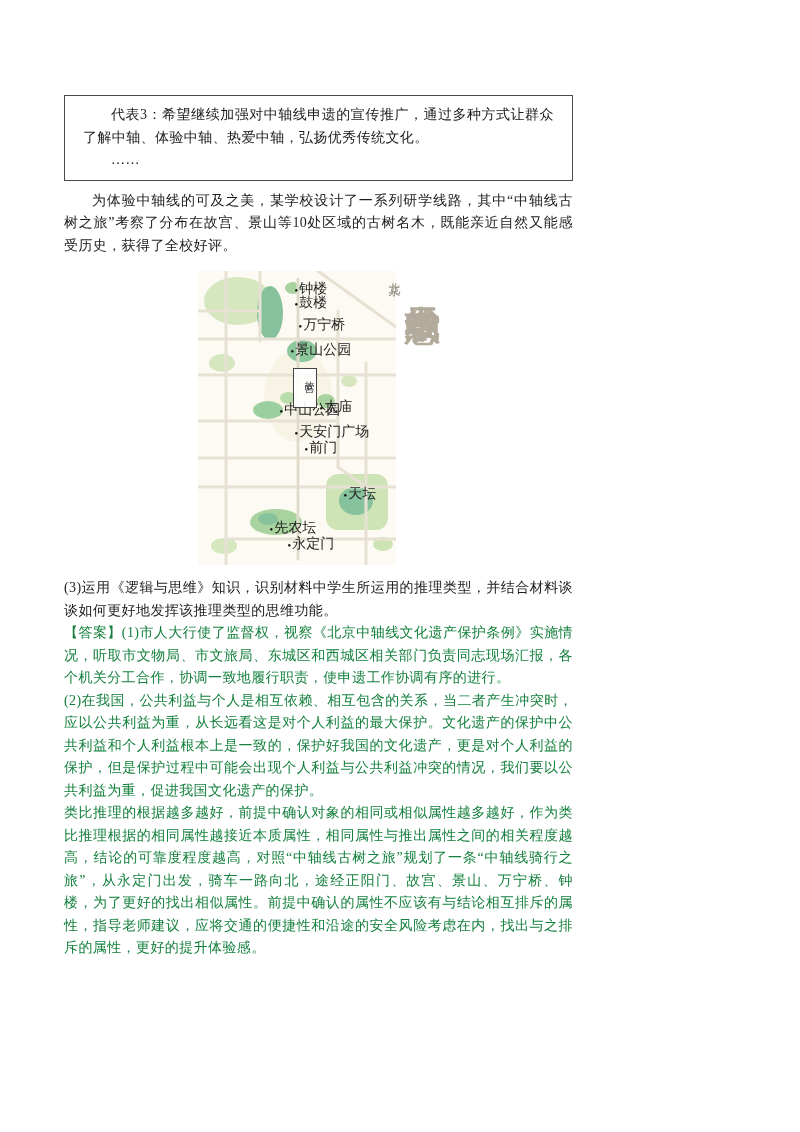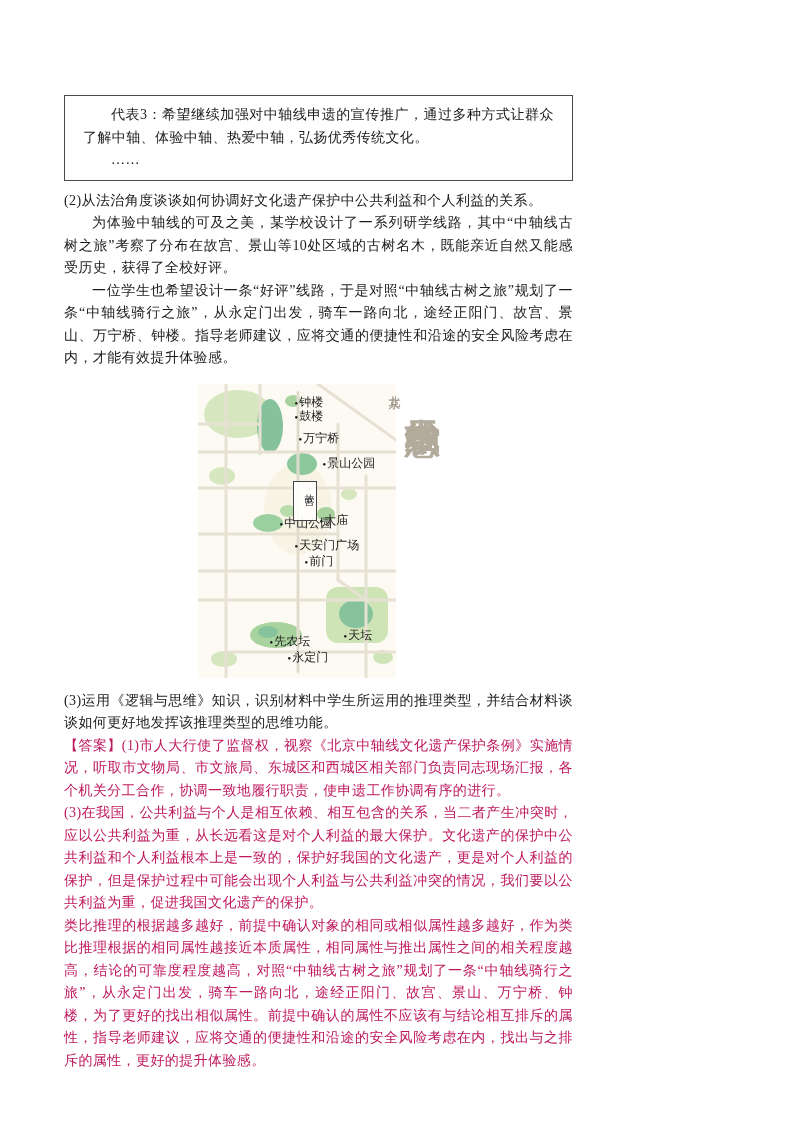--- a/index.html
+++ b/index.html
@@ -20,35 +20,35 @@
     line-height:22.5px;
     text-align:justify;
     letter-spacing:0.4px;
   }
   .indent { text-indent:2em; }
   .rep-box {
     border:1px solid #4a4a4a;
     padding:8px 18px 8px 18px;
     margin-bottom:9px;
   }
-  .red { color:#be185d; }
+  .red { color:#15803d; }
   .ans-block p.txt { margin:0; }
 
   
   .map-wrap {
     position:relative;
     width:242px; height:294px;
     margin:14px auto 12px auto;
   }
   .map-canvas { position:absolute; left:0; top:0; }
   .map-label {
     position:absolute;
-    font-size:12px; line-height:10px;
+    font-size:14px; line-height:10px;
     color:#222; white-space:nowrap;
-    font-family:Liberation Sans, sans-serif;
+    font-family:Liberation Serif, serif;
   }
   .map-label::before {
     content:"●";
     font-size:6px;
     margin-right:1px;
     vertical-align:1px;
     color:#111;
   }
   .gugong-box {
     position:absolute;
@@ -85,24 +85,22 @@
 </head>
 <body>
 
 <div class="page">
 
   <div class="rep-box">
     <p class="txt indent">代表3：希望继续加强对中轴线申遗的宣传推广，通过多种方式让群众了解中轴、体验中轴、热爱中轴，弘扬优秀传统文化。</p>
     <p class="txt indent">……</p>
   </div>
 
-  <p class="txt">(2)从法治角度谈谈如何协调好文化遗产保护中公共利益和个人利益的关系。</p>
 
   <p class="txt indent">为体验中轴线的可及之美，某学校设计了一系列研学线路，其中“中轴线古树之旅”考察了分布在故宫、景山等10处区域的古树名木，既能亲近自然又能感受历史，获得了全校好评。</p>
-  <p class="txt indent">一位学生也希望设计一条“好评”线路，于是对照“中轴线古树之旅”规划了一条“中轴线骑行之旅”，从永定门出发，骑车一路向北，途经正阳门、故宫、景山、万宁桥、钟楼。指导老师建议，应将交通的便捷性和沿途的安全风险考虑在内，才能有效提升体验感。</p>
 
   <div class="map-wrap">
     <svg class="map-canvas" width="198" height="294" viewBox="0 0 198 294">
       <rect width="198" height="294" fill="#fcfaf2"></rect>
 
       <ellipse cx="100" cy="125" rx="34" ry="46" fill="#f4eeda" opacity="0.55"></ellipse>
 
       <ellipse cx="40" cy="30" rx="34" ry="24" fill="#d6e7bf"></ellipse>
       <ellipse cx="72" cy="42" rx="13" ry="27" fill="#85c29c"></ellipse>
       <ellipse cx="95" cy="17" rx="8" ry="6" fill="#a9d39e"></ellipse>
@@ -135,36 +133,36 @@
         <path d="M120 0 L198 56"></path>
         <path d="M140 196 L168 216"></path>
       </g>
 
       <path d="M100 8 V288" stroke="#d8d2bf" stroke-width="1" fill="none"></path>
     </svg>
 
     <span class="map-label" style="left:97px; top:13px;">钟楼</span>
     <span class="map-label" style="left:97px; top:27px;text-align:right;">鼓楼</span>
     <span class="map-label" style="left:101px; top:49px;">万宁桥</span>
-    <span class="map-label" style="left:93px; top:74px;margin-left:32px;">景山公园</span>
+    <span class="map-label" style="left:93px; top:74px;">景山公园</span>
     <span class="map-label" style="left:50px; top:134px;margin-left:32px;">中山公园</span>
     <span class="map-label" style="left:122px; top:131px;">太庙</span>
     <span class="map-label" style="left:97px; top:156px;">天安门广场</span>
     <span class="map-label" style="left:107px; top:172px;">前门</span>
-    <span class="map-label" style="left:146px; top:246px;">天坛</span>
+    <span class="map-label" style="left:146px; top:218px;">天坛</span>
     <span class="map-label" style="left:72px; top:252px;">先农坛</span>
     <span class="map-label" style="left:90px; top:268px;">永定门</span>
 
     <div class="gugong-box">故宫</div>
 
     <div class="map-title-small">北京</div>
     <div class="map-title-big">中轴线示意</div>
   </div>
 
   <p class="txt">(3)运用《逻辑与思维》知识，识别材料中学生所运用的推理类型，并结合材料谈谈如何更好地发挥该推理类型的思维功能。</p>
 
   <div class="ans-block">
     <p class="txt red"><span class="red">【答案】</span><span>(1)市人大行使了监督权，视察《北京中轴线文化遗产保护条例》实施情况，听取市文物局、市文旅局、东城区和西城区相关部门负责同志现场汇报，各个机关分工合作，协调一致地履行职责，使申遗工作协调有序的进行。</span></p>
-    <p class="txt red">(3)在我国，公共利益与个人是相互依赖、相互包含的关系，当二者产生冲突时，应以公共利益为重，从长远看这是对个人利益的最大保护。文化遗产的保护中公共利益和个人利益根本上是一致的，保护好我国的文化遗产，更是对个人利益的保护，但是保护过程中可能会出现个人利益与公共利益冲突的情况，我们要以公共利益为重，促进我国文化遗产的保护。</p>
+    <p class="txt red">(2)在我国，公共利益与个人是相互依赖、相互包含的关系，当二者产生冲突时，应以公共利益为重，从长远看这是对个人利益的最大保护。文化遗产的保护中公共利益和个人利益根本上是一致的，保护好我国的文化遗产，更是对个人利益的保护，但是保护过程中可能会出现个人利益与公共利益冲突的情况，我们要以公共利益为重，促进我国文化遗产的保护。</p>
     <p class="txt red">类比推理的根据越多越好，前提中确认对象的相同或相似属性越多越好，作为类比推理根据的相同属性越接近本质属性，相同属性与推出属性之间的相关程度越高，结论的可靠度程度越高，对照“中轴线古树之旅”规划了一条“中轴线骑行之旅”，从永定门出发，骑车一路向北，途经正阳门、故宫、景山、万宁桥、钟楼，为了更好的找出相似属性。前提中确认的属性不应该有与结论相互排斥的属性，指导老师建议，应将交通的便捷性和沿途的安全风险考虑在内，找出与之排斥的属性，更好的提升体验感。</p>
   </div>
 
 </div>
 
 </body></html>

